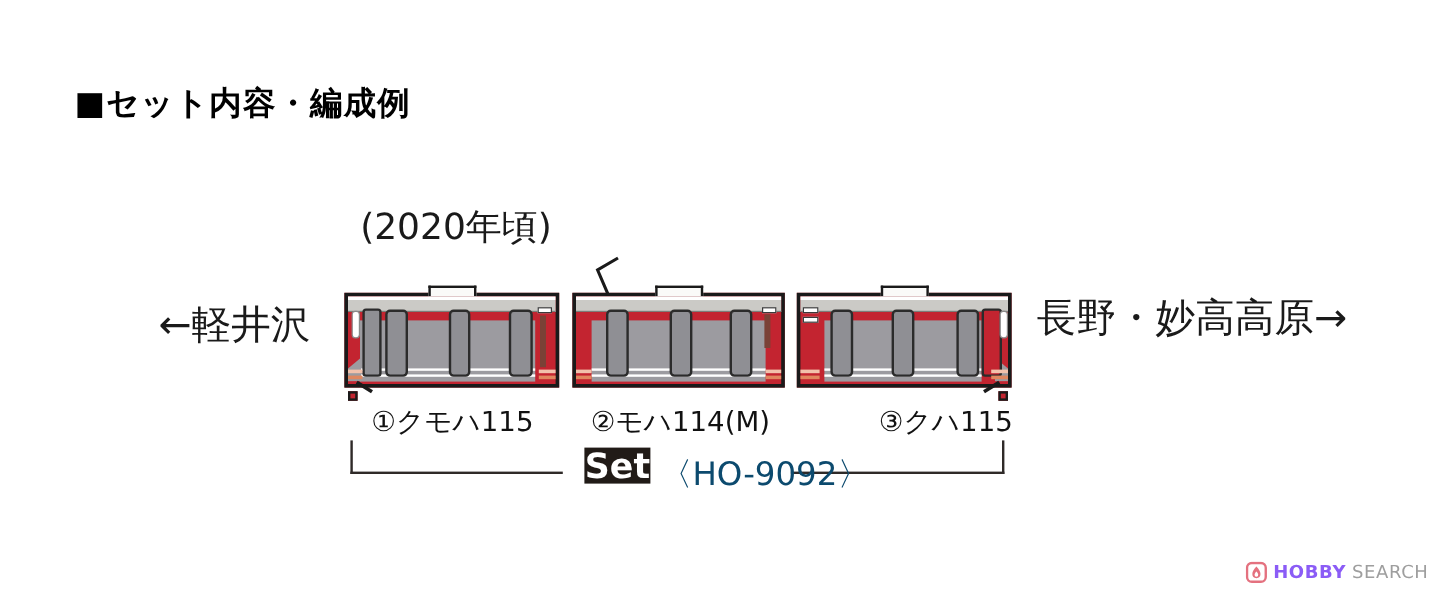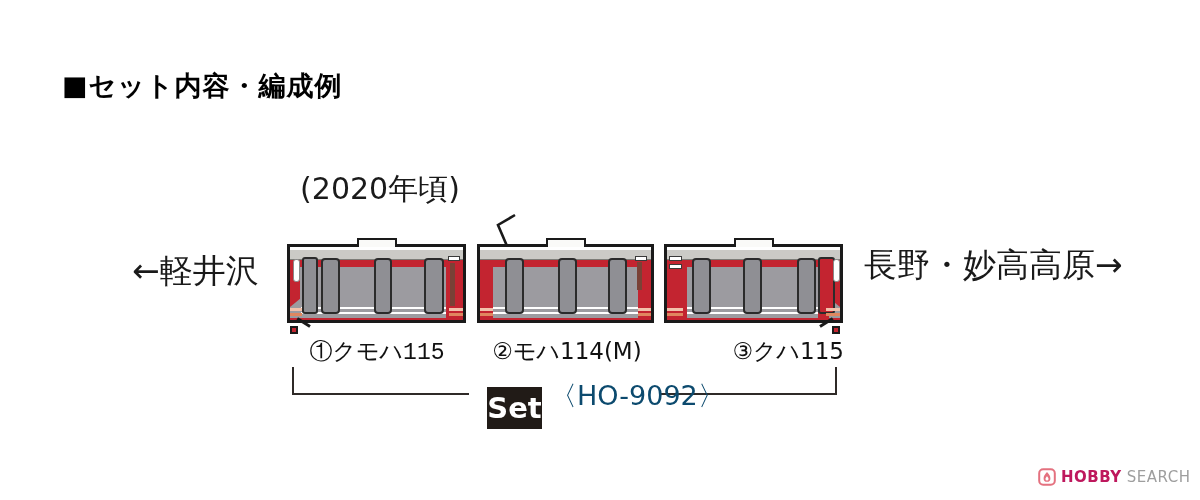--- a/index.html
+++ b/index.html
@@ -45,35 +45,35 @@
         border:2px solid #1a1a1a;border-bottom:none;box-sizing:border-box;}
   .pantograph{left:2px;top:-34px;width:46px;height:35px;}
   .coupler-bar{width:15px;height:3px;background:#1a1a1a;bottom:-8px;}
   .coupler-bar-l{left:5px;transform:rotate(32deg);transform-origin:right center;}
   .coupler-bar-r{right:5px;transform:rotate(-32deg);transform-origin:left center;}
   .coupler-box{width:8px;height:8px;background:#c32430;border:2px solid #1a1a1a;box-sizing:border-box;bottom:-14px;}
   .coupler-box-l{left:0px;} .coupler-box-r{right:0px;}
 
   
   .car-label{top:336px;width:180px;text-align:center;font-size:23px;color:#111;white-space:nowrap;}
-  .car-label-1{left:287px;font-family:Liberation Mono, monospace;} .car-label-2{left:477px;} .car-label-3{left:664px;text-align:right;}
+  .car-label-1{left:287px;} .car-label-2{left:477px;} .car-label-3{left:664px;text-align:right;}
 
   
   .bracket{background:#2f2a28;}
   .br-vl{left:292px;top:367px;width:2px;height:28px;}
   .br-vr{left:835px;top:367px;width:2px;height:28px;}
   .br-hl{left:292px;top:393px;width:177px;height:2px;}
   .br-hr{left:659px;top:393px;width:178px;height:2px;}
-  .set-badge{left:487px;top:373px;width:55px;height:42px;background:#211b17;color:#fff;
-             display:flex;align-items:center;justify-content:center;font-size:29px;font-weight:bold;margin-top:14px;}
+  .set-badge{left:487px;top:373px;width:55px;height:30px;background:#211b17;color:#fff;
+             display:flex;align-items:center;justify-content:center;font-size:29px;font-weight:bold;}
   .set-code{left:550px;top:374px;height:43px;line-height:43px;font-size:27px;color:#0c4a6e;white-space:nowrap;}
 
   
   .watermark{left:1038px;top:468px;display:flex;align-items:center;gap:5px;}
-  .wm-brand{font-size:15px;font-weight:bold;color:#be185d;letter-spacing:0.5px;}
+  .wm-brand{font-size:15px;font-weight:bold;color:#8b5cf6;letter-spacing:0.5px;}
   .wm-brand2{font-size:15px;font-weight:400;color:#9e9e9e;letter-spacing:0.5px;}
 </style>
 </head>
 <body>
 
 <div id="canvas">
 
   <div class="abs heading">■セット内容・編成例</div>
 
   <div class="abs era-note">(2020年頃)</div>

